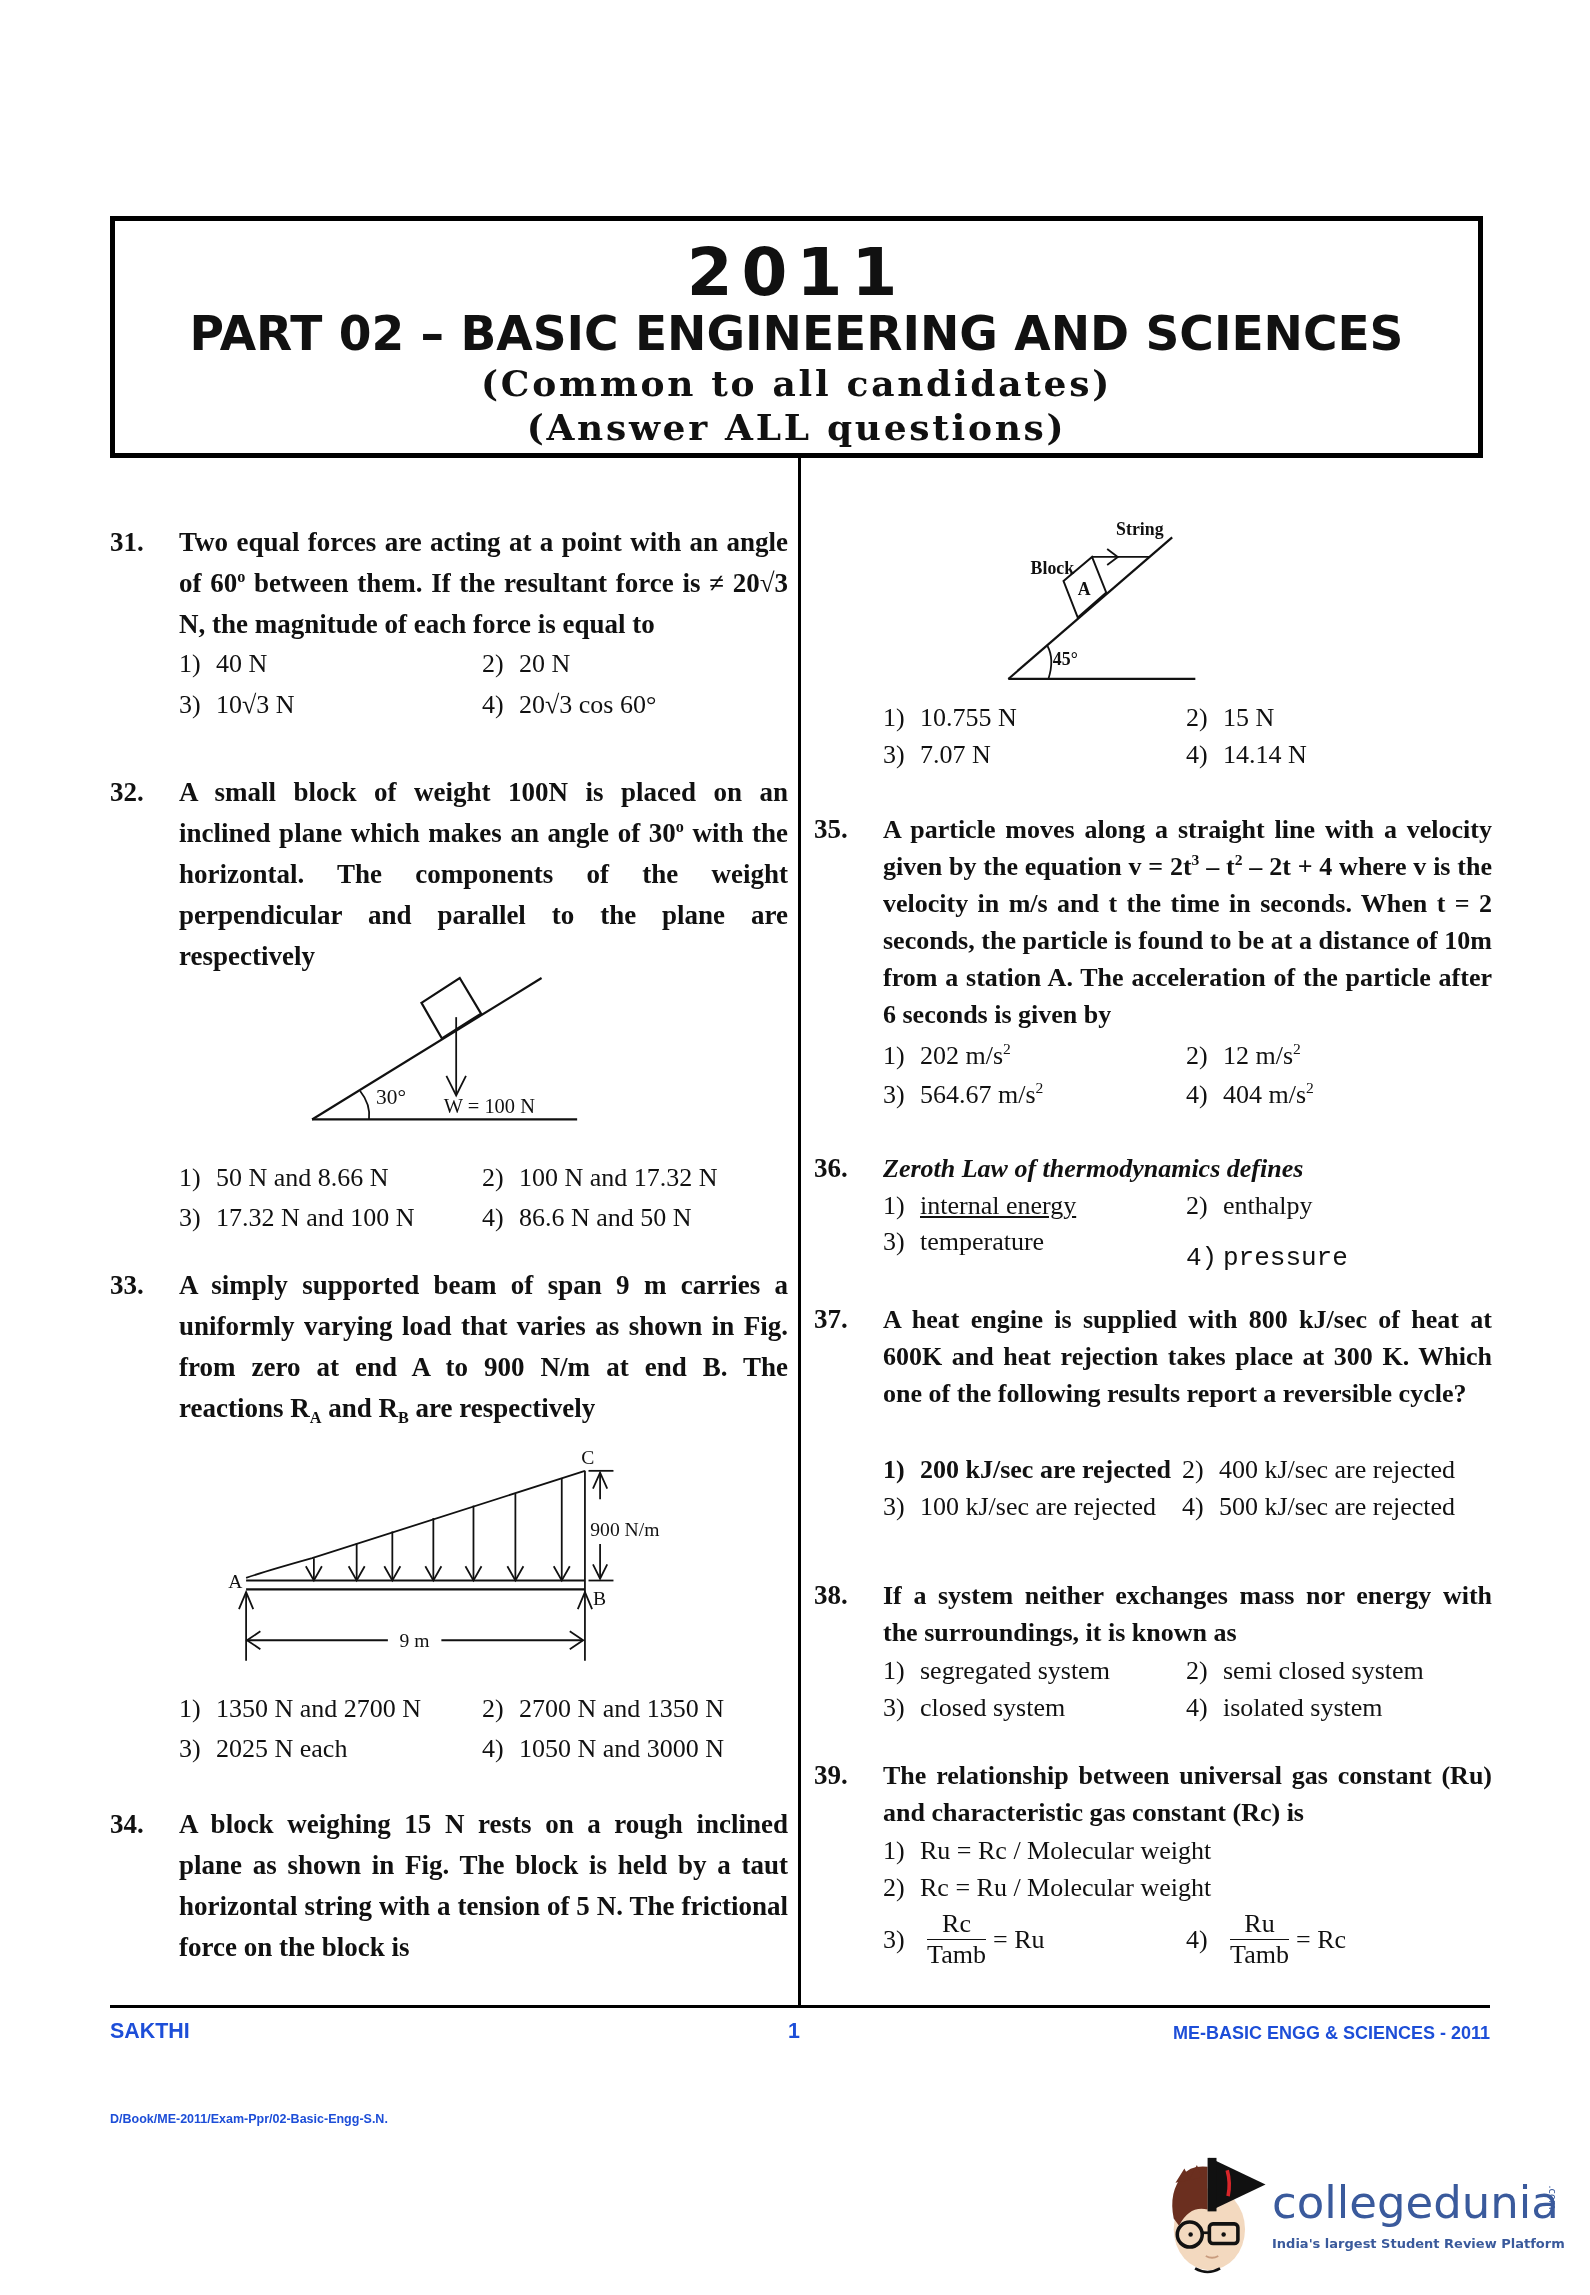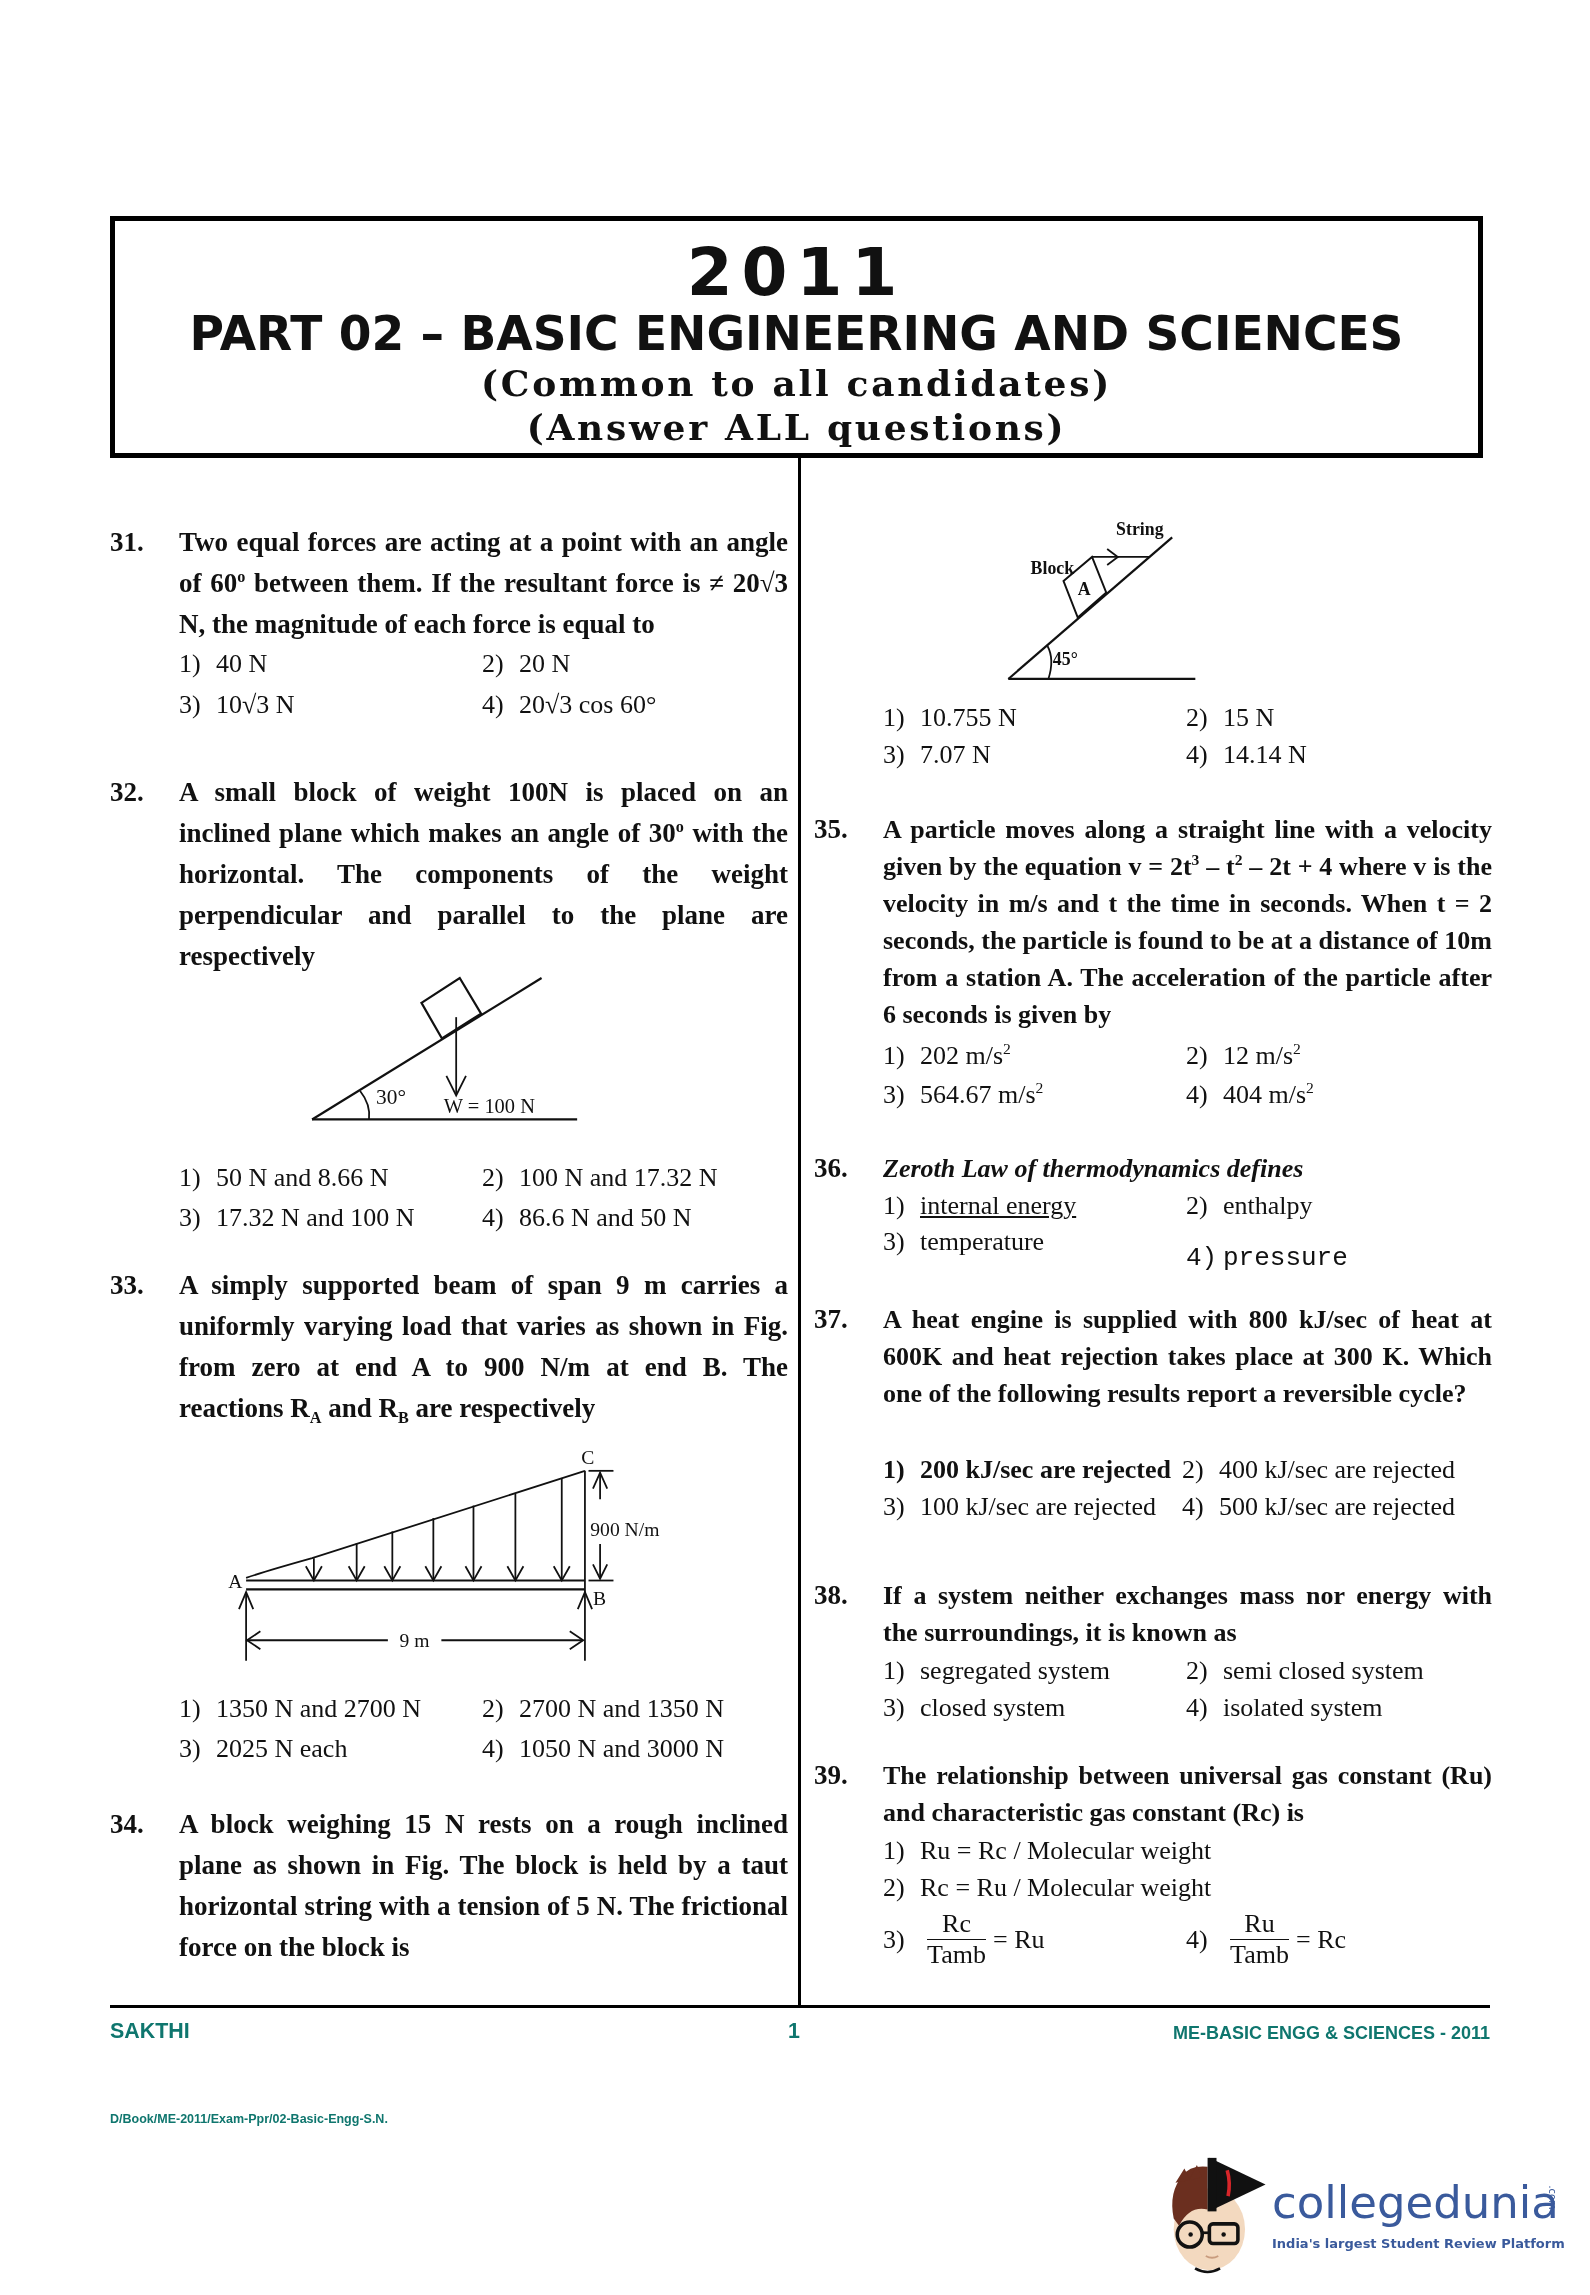--- a/index.html
+++ b/index.html
@@ -23,21 +23,21 @@
   .opts { position:absolute; left:69px; font-size:26px; line-height:37px; }
   .opt { position:absolute; white-space:nowrap; }
   .opt .n { display:inline-block; width:37px; }
   sup { font-size:60%; line-height:0; }
   sub { font-size:60%; line-height:0; }
 
   .frac { display:inline-block; vertical-align:middle; text-align:center; margin:0 7.1px; }
   .frac .top { display:block; border-bottom:1.8px solid #111; padding:0 7.1px; line-height:30px; }
   .frac .bot { display:block; line-height:30px; }
 
-  .foot { position:absolute; font-family:"Liberation Sans", sans-serif; font-weight:bold; color:#0f766e; }
+  .foot { position:absolute; font-family:"Liberation Sans", sans-serif; font-weight:bold; color:#1d4ed8; }
   #foot-left { left:110px; top:2019px; font-size:21.4px; }
   #foot-page { left:788px; top:2019px; font-size:21.4px; }
   #foot-right { right:101px; top:2023px; font-size:18px; }
   #foot-path { left:110px; top:2112px; font-size:12.5px; }
 
   #logo { position:absolute; left:1163px; top:2156px; width:410px; height:134px; }
   #logo-brand { position:absolute; left:109px; top:19.6px; font-family:"DejaVu Sans", sans-serif; font-size:45px; color:#3a5a9c; letter-spacing:0px; }
   #logo-com { position:absolute; left:377px; top:36px; font-family:"DejaVu Sans", sans-serif; font-size:9.8px; color:#3a5a9c; transform:rotate(90deg); }
   #logo-tag { position:absolute; left:109px; top:80px; font-family:"DejaVu Sans", sans-serif; font-weight:bold; font-size:13px; color:#3a5a9c; }
   svg text { font-family:"Liberation Serif", serif; }

